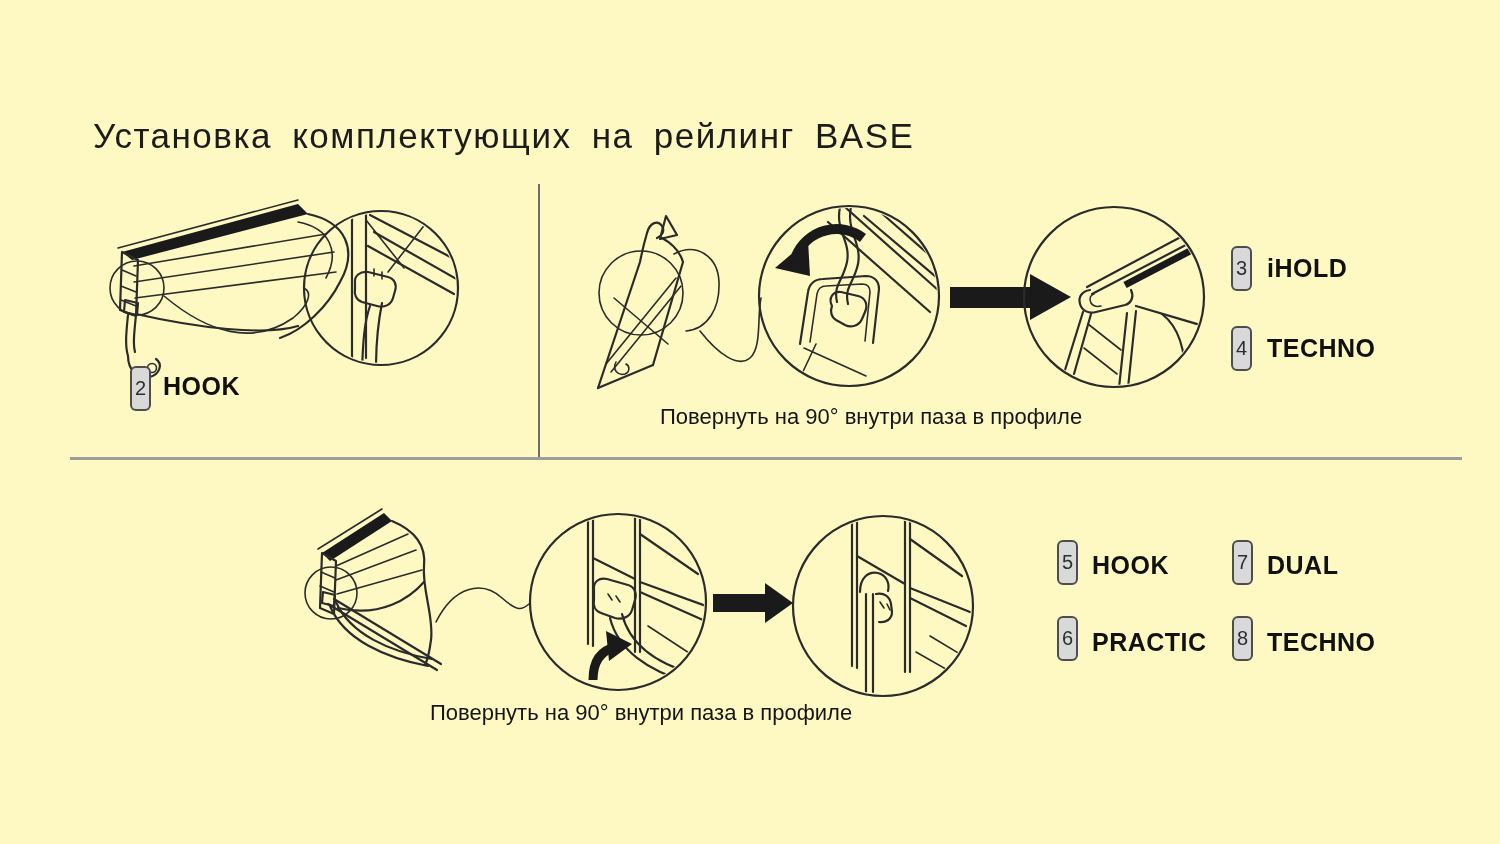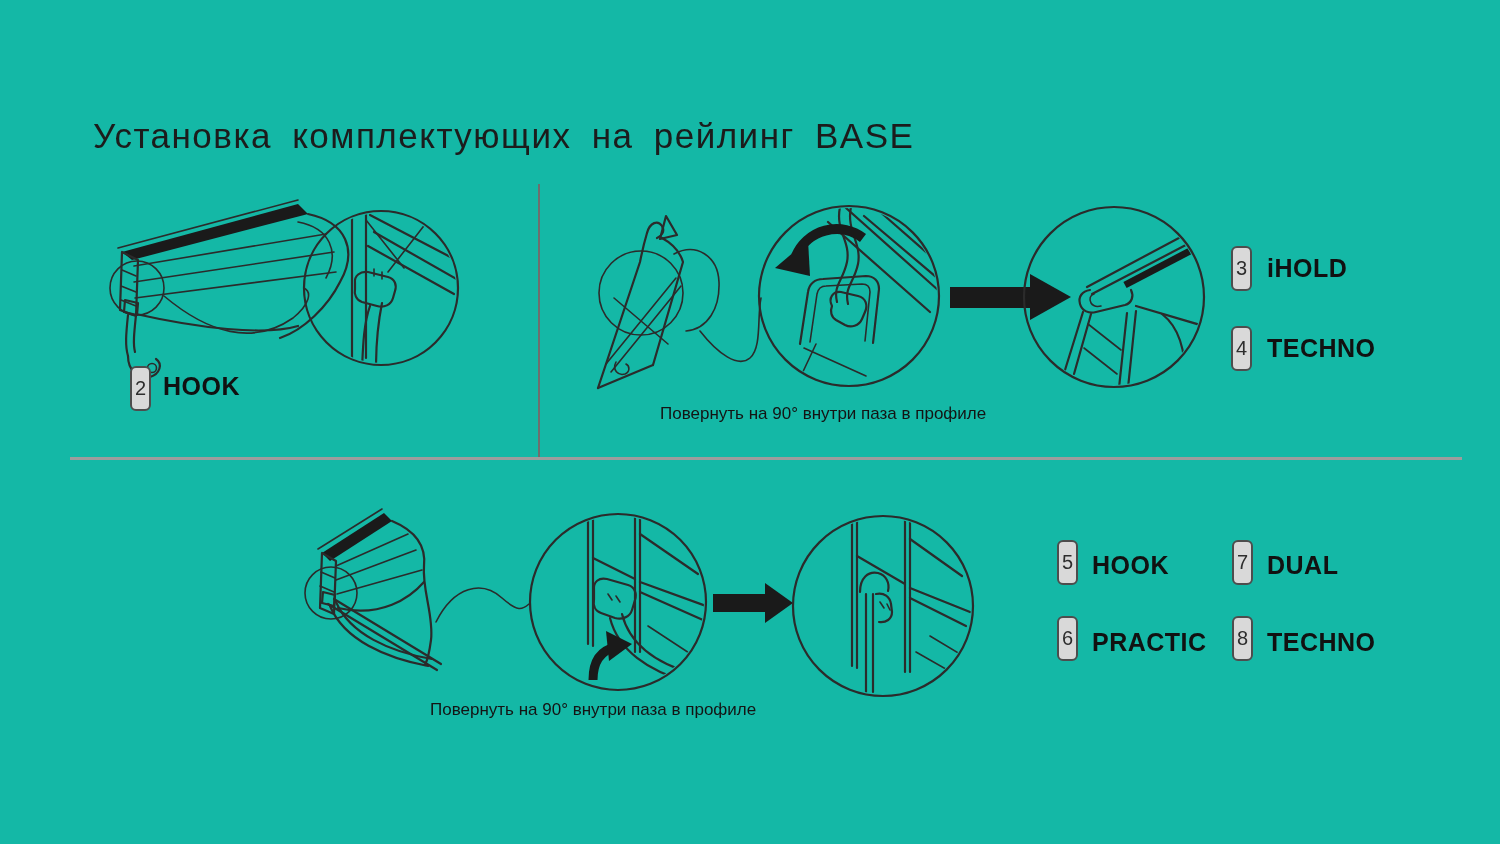--- a/index.html
+++ b/index.html
@@ -1,33 +1,33 @@
 <!DOCTYPE html>
 <html><head>
 <meta charset="utf-8">
 <style>
   html,body{margin:0;padding:0;background:#ffffff;}
   .stage{
-    position:relative;width:1500px;height:844px;background:#14b8a6;
+    position:relative;width:1500px;height:844px;background:#fef9c3;
     font-family:"Liberation Sans",sans-serif;overflow:hidden;color:#1a1a1a;
   }
   .title{
     position:absolute;left:93px;top:116px;font-size:35px;font-weight:400;
     color:#1c1c1c;letter-spacing:1.5px;word-spacing:9px;white-space:nowrap;
   }
   .vdiv{position:absolute;left:538px;top:184px;width:2px;height:274px;background:#6e6e6e;}
   .hdiv{position:absolute;left:70px;top:457px;width:1392px;height:3px;background:#9d9d9d;}
   .badge{
     position:absolute;width:21px;height:45px;background:#d9d9d9;
     border:2px solid #4d4d4d;border-radius:6px;box-sizing:border-box;
     display:flex;align-items:center;justify-content:center;
     font-size:20px;color:#2e2e2e;
   }
   .comp-label{position:absolute;font-size:25px;font-weight:bold;color:#111;white-space:nowrap;letter-spacing:.5px;}
-  .caption{position:absolute;font-size:17px;color:#141414;white-space:nowrap;}
+  .caption{position:absolute;font-size:22px;color:#141414;white-space:nowrap;}
   .desc{position:absolute;font-size:20px;color:#1c1c1c;line-height:25px;white-space:nowrap;}
   svg{position:absolute;overflow:visible;}
   .ln{fill:none;stroke:#2b2b2b;stroke-width:2.2;stroke-linecap:round;stroke-linejoin:round;}
   .thin{stroke-width:1.6;}
   .dark{fill:#1a1a1a;stroke:none;}
   .band{fill:none;stroke:#1a1a1a;stroke-width:7;stroke-linecap:butt;}
 </style>
 </head>
 <body>
 

